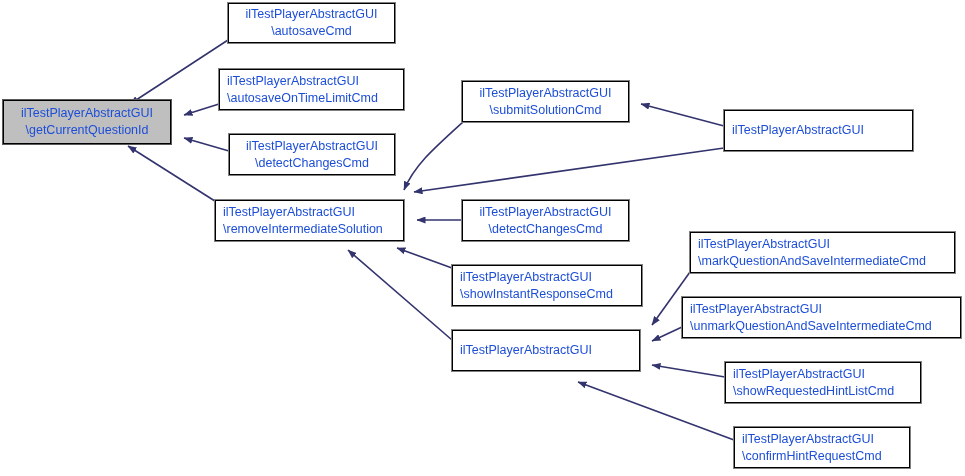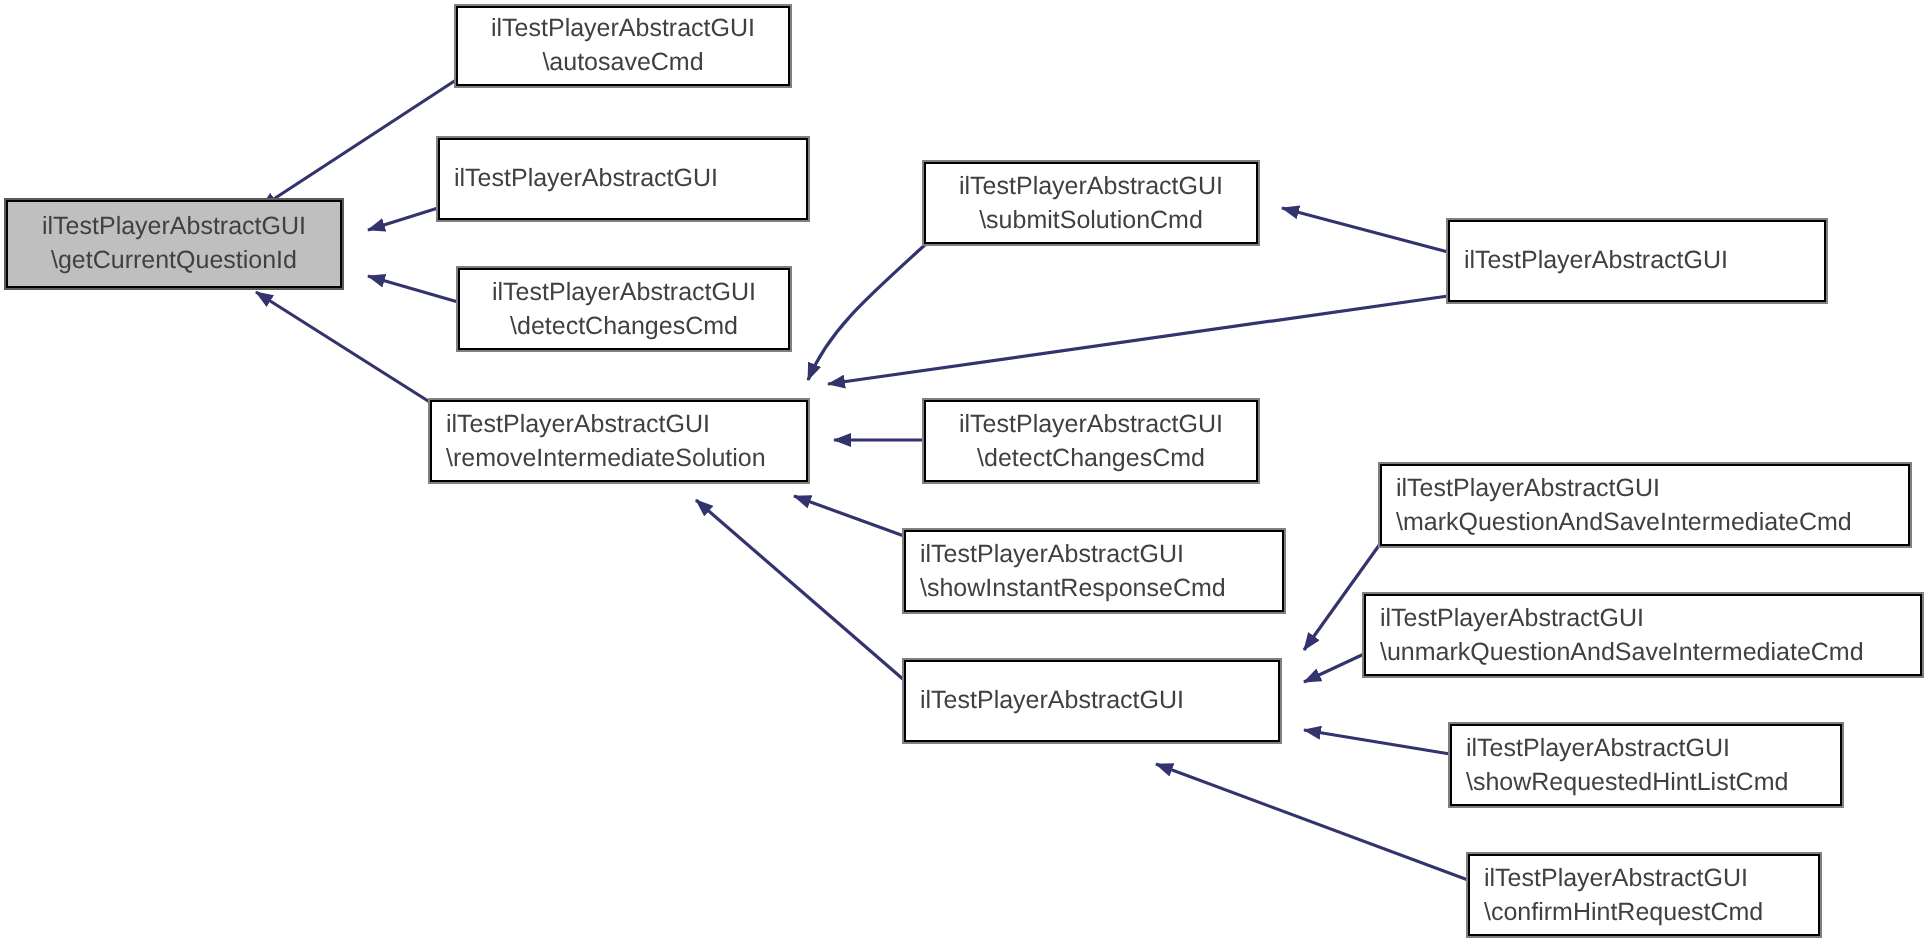--- a/index.html
+++ b/index.html
@@ -26,21 +26,21 @@
     background:#ffffff;
     border:1px solid #000000;
     outline:1px solid #808080;
     outline-offset:0px;
     display:flex;
     flex-direction:column;
     align-items:center;
     justify-content:center;
     font-size:12.5px;
     line-height:17px;
-    color:#404040;
+    color:#1d4ed8;
     white-space:nowrap;
     z-index:3;
   }
   .node.root{
     background:#bfbfbf;
     border:1px solid #000000;
     outline:1px solid #5a5a5a;
   }
   .node .ln{display:block;}
   .node .ln1{text-align:center;}
@@ -94,20 +94,21 @@
     <span class="ln ln2">\getCurrentQuestionId</span>
   </div>
 
   <div class="node" style="left:228px;top:3px;width:167px;height:40px;">
     <span class="ln ln1">ilTestPlayerAbstractGUI</span>
     <span class="ln ln2">\autosaveCmd</span>
   </div>
 
   <div class="node leftalign" style="left:219px;top:69px;width:185px;height:41px;">
     <span class="ln ln1">ilTestPlayerAbstractGUI</span>
+    <span class="ln ln2">\autosaveOnTimeLimitCmd</span>
   </div>
 
   <div class="node" style="left:229px;top:134px;width:166px;height:41px;">
     <span class="ln ln1">ilTestPlayerAbstractGUI</span>
     <span class="ln ln2">\detectChangesCmd</span>
   </div>
 
   <div class="node leftalign" style="left:215px;top:200px;width:189px;height:41px;">
     <span class="ln ln1">ilTestPlayerAbstractGUI</span>
     <span class="ln ln2">\removeIntermediateSolution</span>

